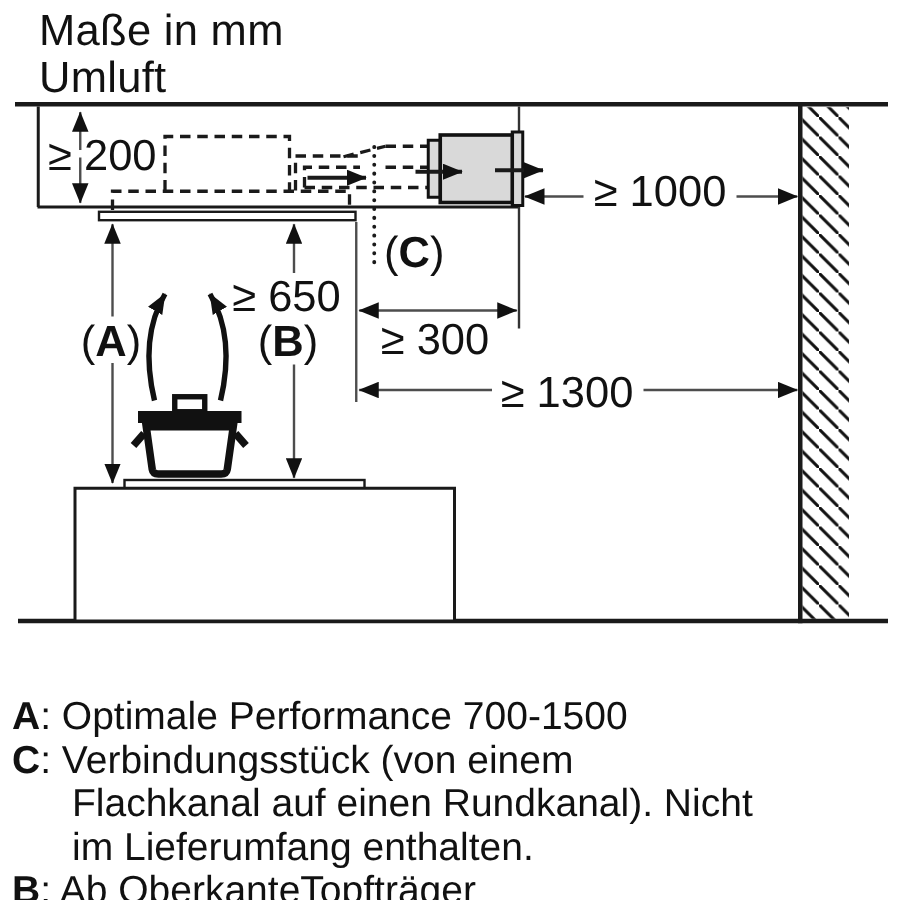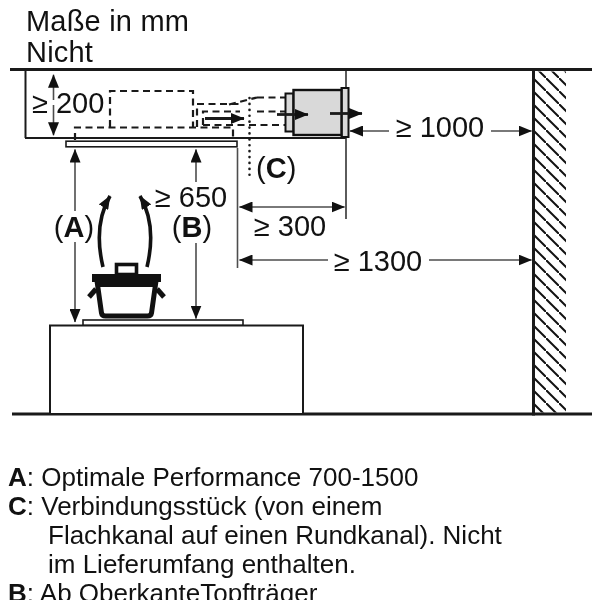--- a/index.html
+++ b/index.html
@@ -19,21 +19,21 @@
   .f-fan{fill:var(--c-fill,#d9d9d9);}
   .dash{stroke:var(--c-line,#1a1a1a);stroke-width:2.2;fill:none;stroke-dasharray:7 4.5;}
   .thick{stroke:var(--c-line,#1a1a1a);stroke-width:3;fill:none;}
   .air{stroke:var(--c-line,#1a1a1a);stroke-width:2.8;fill:none;}
 </style>
 </head>
 <body>
 
 <div class="title-block">
   <div>Maße in mm</div>
-  <div>Nicht</div>
+  <div>Umluft</div>
 </div>
 
 <svg id="diagram" width="600" height="450" viewBox="0 0 600 450">
   <defs>
     <marker id="ah" markerUnits="userSpaceOnUse" markerWidth="14" markerHeight="11" refX="13" refY="5.5" orient="auto">
       <path d="M0,0 L13.5,5.5 L0,11 Z" fill="#111"></path>
     </marker>
     <pattern id="hatch" width="13" height="13" patternUnits="userSpaceOnUse">
       <path d="M0,0 L13,13" stroke="#111" stroke-width="2" stroke-linecap="square"></path>
     </pattern>

